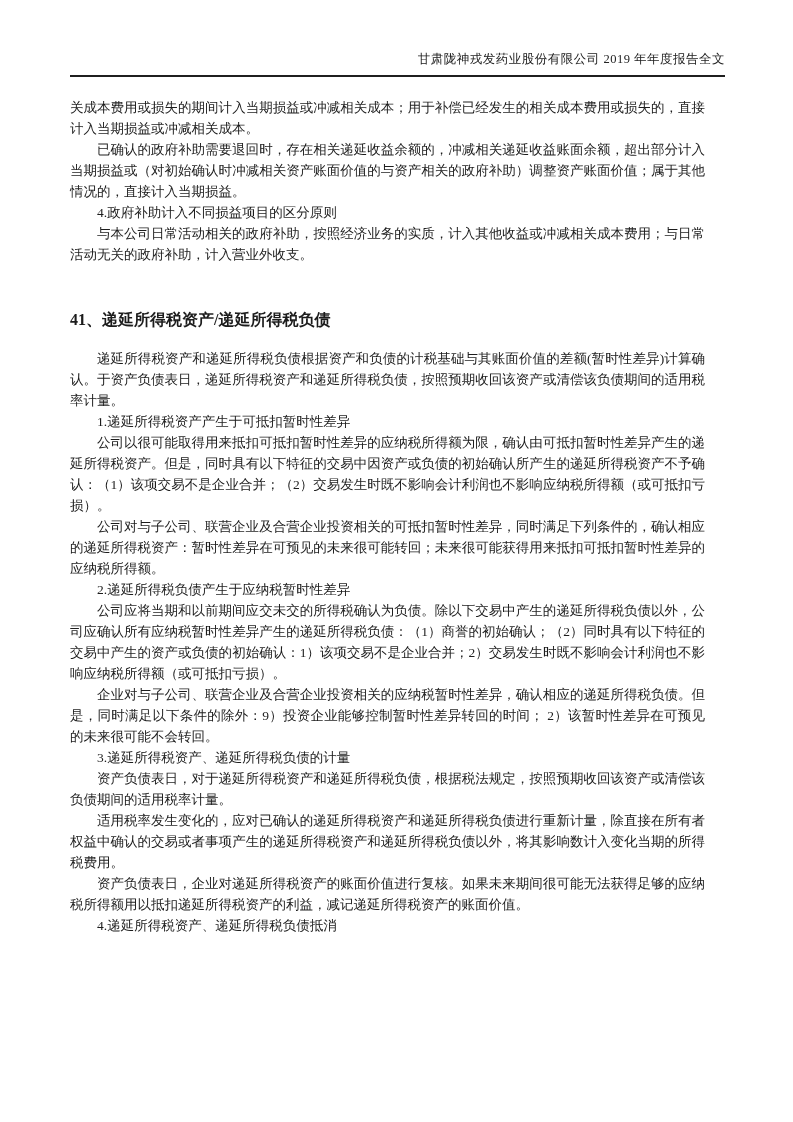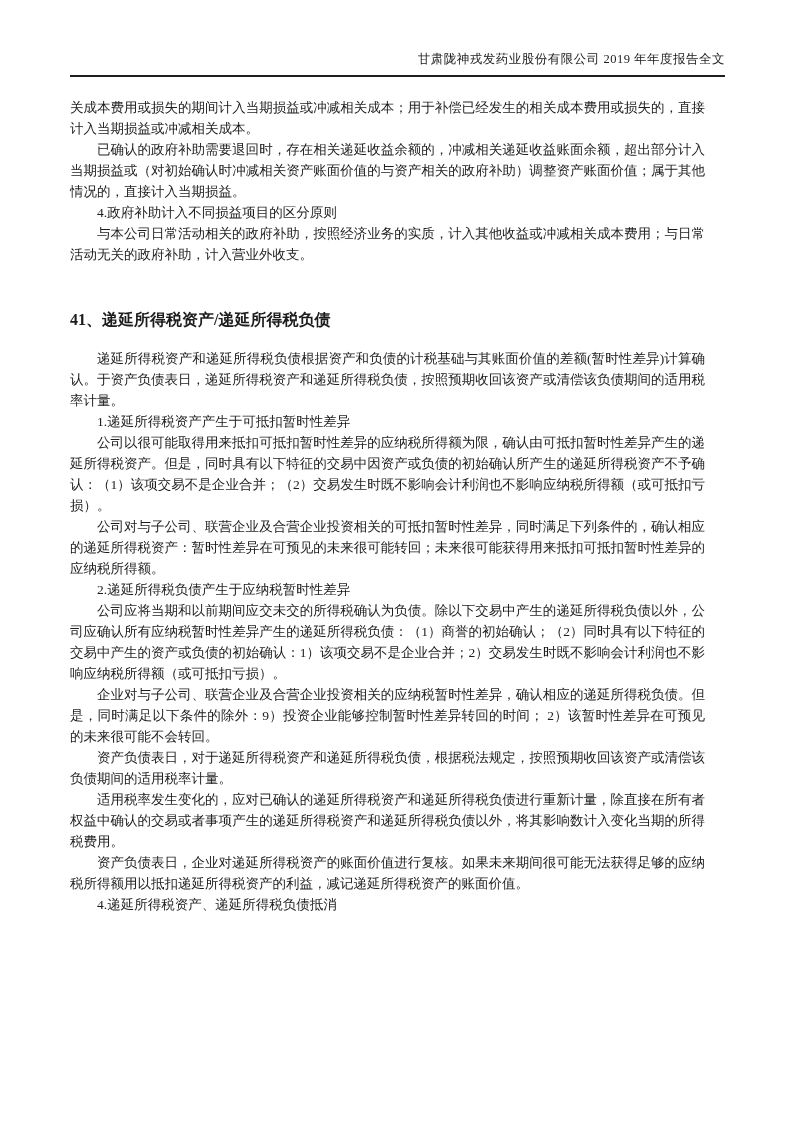--- a/index.html
+++ b/index.html
@@ -104,20 +104,21 @@
 
     <h2 class="section-heading">41、递延所得税资产/递延所得税负债</h2>
 
     <p class="para">递延所得税资产和递延所得税负债根据资产和负债的计税基础与其账面价值的差额(暂时性差异)计算确认。于资产负债表日，递延所得税资产和递延所得税负债，按照预期收回该资产或清偿该负债期间的适用税率计量。</p>
     <p class="para">1.递延所得税资产产生于可抵扣暂时性差异</p>
     <p class="para">公司以很可能取得用来抵扣可抵扣暂时性差异的应纳税所得额为限，确认由可抵扣暂时性差异产生的递延所得税资产。但是，同时具有以下特征的交易中因资产或负债的初始确认所产生的递延所得税资产不予确认：（1）该项交易不是企业合并；（2）交易发生时既不影响会计利润也不影响应纳税所得额（或可抵扣亏损）。</p>
     <p class="para">公司对与子公司、联营企业及合营企业投资相关的可抵扣暂时性差异，同时满足下列条件的，确认相应的递延所得税资产：暂时性差异在可预见的未来很可能转回；未来很可能获得用来抵扣可抵扣暂时性差异的应纳税所得额。</p>
     <p class="para">2.递延所得税负债产生于应纳税暂时性差异</p>
     <p class="para">公司应将当期和以前期间应交未交的所得税确认为负债。除以下交易中产生的递延所得税负债以外，公司应确认所有应纳税暂时性差异产生的递延所得税负债：（1）商誉的初始确认；（2）同时具有以下特征的交易中产生的资产或负债的初始确认：1）该项交易不是企业合并；2）交易发生时既不影响会计利润也不影响应纳税所得额（或可抵扣亏损）。</p>
     <p class="para">企业对与子公司、联营企业及合营企业投资相关的应纳税暂时性差异，确认相应的递延所得税负债。但是，同时满足以下条件的除外：9）投资企业能够控制暂时性差异转回的时间； 2）该暂时性差异在可预见的未来很可能不会转回。</p>
+    <p class="para">3.递延所得税资产、递延所得税负债的计量</p>
     <p class="para">资产负债表日，对于递延所得税资产和递延所得税负债，根据税法规定，按照预期收回该资产或清偿该负债期间的适用税率计量。</p>
     <p class="para">适用税率发生变化的，应对已确认的递延所得税资产和递延所得税负债进行重新计量，除直接在所有者权益中确认的交易或者事项产生的递延所得税资产和递延所得税负债以外，将其影响数计入变化当期的所得税费用。</p>
     <p class="para">资产负债表日，企业对递延所得税资产的账面价值进行复核。如果未来期间很可能无法获得足够的应纳税所得额用以抵扣递延所得税资产的利益，减记递延所得税资产的账面价值。</p>
     <p class="para">4.递延所得税资产、递延所得税负债抵消</p>
   </div>
 
   <div class="page-number">131</div>
 
   <div class="logo">
     <div class="logo-top">

